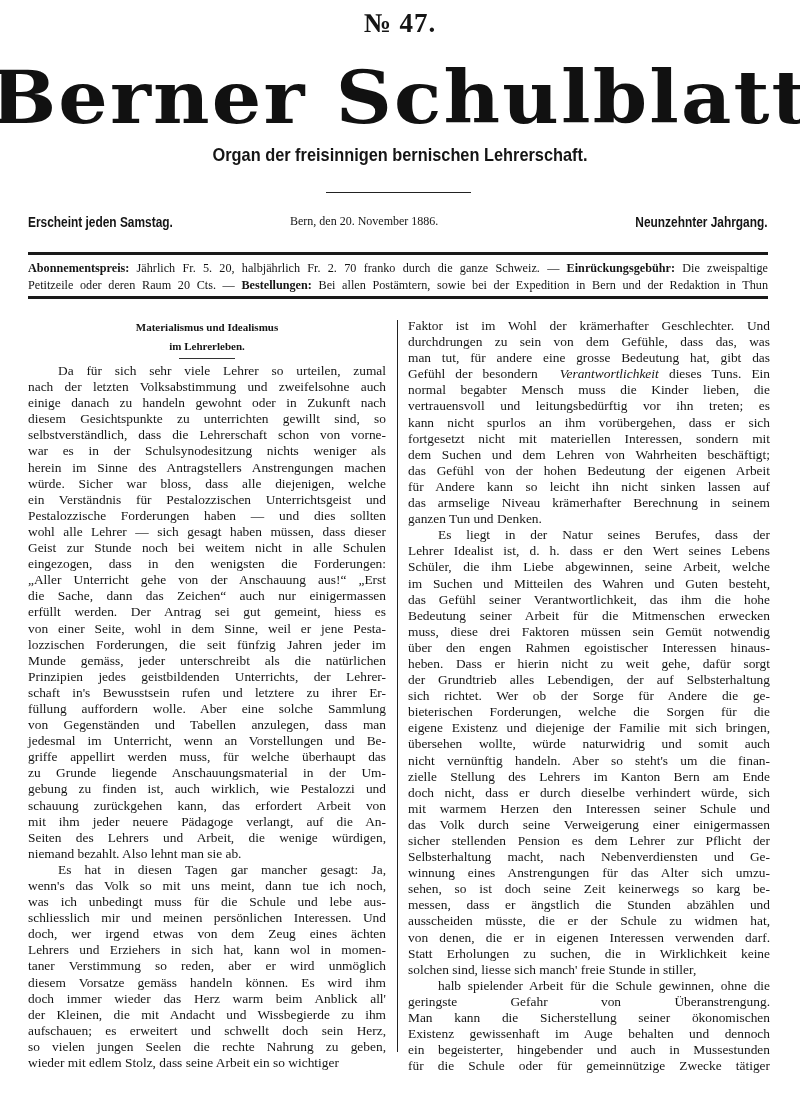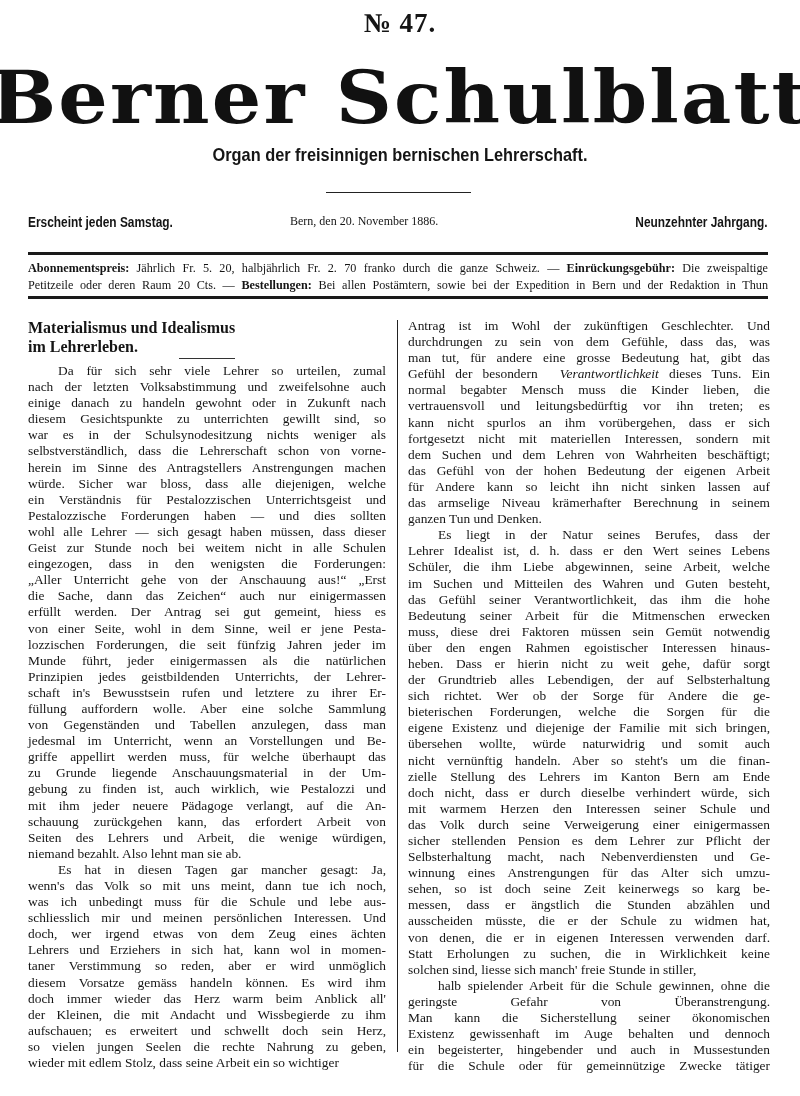--- a/index.html
+++ b/index.html
@@ -22,21 +22,21 @@
                 font-size:14px; transform:scaleX(0.85); transform-origin:right; white-space:nowrap; }
   .rule-thick { position:absolute; left:28px; width:740px; height:3px; background:#1a1a1a; }
   .subscription { position:absolute; top:260px; left:28px; width:740px; font-size:12.2px; line-height:17px;
                   text-align:justify; text-align-last:justify; }
   .subscription b { font-weight:bold; }
   .sub-line { display:block; text-align:justify; text-align-last:justify; white-space:nowrap; }
   .col { position:absolute; top:318px; font-size:13.4px; line-height:16.1px; text-align:justify; }
   .col-left { left:28px; width:358px; }
   .col-right { left:408px; width:362px; }
   .col-divider { position:absolute; left:397px; top:320px; width:1px; height:732px; background:#222; }
-  .article-title { text-align:left; font-weight:bold; font-size:16px; line-height:19px; margin:0 0 0 0; }
+  .article-title { text-align:center; font-weight:bold; font-size:11px; line-height:19px; margin:0 0 0 0; }
   .title-rule { width:56px; height:0; border-top:1px solid #333; margin:2px auto 4px auto; }
   .continued { text-align:center; font-size:11.5px; line-height:16px; }
   .line { display:block; white-space:nowrap; text-align:justify; text-align-last:justify; }
   .line.last { text-align-last:left; }
   .line.indent { padding-left:30px; }
   em { font-style:italic;margin-left:12px; }
 </style>
 </head>
 <body>
 
@@ -64,66 +64,66 @@
   <div class="article-title">
     <div>Materialismus und Idealismus</div>
     <div>im Lehrerleben.</div>
   </div>
   <div class="title-rule"></div>
   <div id="left-lines">
       <span class="line indent">Da für sich sehr viele Lehrer so urteilen, zumal</span>
       <span class="line">nach der letzten Volksabstimmung und zweifelsohne auch</span>
       <span class="line">einige danach zu handeln gewohnt oder in Zukunft nach</span>
       <span class="line">diesem Gesichtspunkte zu unterrichten gewillt sind, so</span>
+      <span class="line">selbstverständlich, dass die Lehrerschaft schon von vorne-</span>
       <span class="line">war es in der Schulsynodesitzung nichts weniger als</span>
-      <span class="line">selbstverständlich, dass die Lehrerschaft schon von vorne-</span>
       <span class="line">herein im Sinne des Antragstellers Anstrengungen machen</span>
       <span class="line">würde. Sicher war bloss, dass alle diejenigen, welche</span>
       <span class="line">ein Verständnis für Pestalozzischen Unterrichtsgeist und</span>
       <span class="line">Pestalozzische Forderungen haben — und dies sollten</span>
       <span class="line">wohl alle Lehrer — sich gesagt haben müssen, dass dieser</span>
       <span class="line">Geist zur Stunde noch bei weitem nicht in alle Schulen</span>
       <span class="line">eingezogen, dass in den wenigsten die Forderungen:</span>
       <span class="line">„Aller Unterricht gehe von der Anschauung aus!“ „Erst</span>
       <span class="line">die Sache, dann das Zeichen“ auch nur einigermassen</span>
       <span class="line">erfüllt werden. Der Antrag sei gut gemeint, hiess es</span>
       <span class="line">von einer Seite, wohl in dem Sinne, weil er jene Pesta-</span>
       <span class="line">lozzischen Forderungen, die seit fünfzig Jahren jeder im</span>
-      <span class="line">Munde führt, jeder einigermassen als die natürlichen</span>
+      <span class="line">Munde gemäss, jeder unterschreibt als die natürlichen</span>
       <span class="line">Prinzipien jedes geistbildenden Unterrichts, der Lehrer-</span>
       <span class="line">schaft in's Bewusstsein rufen und letztere zu ihrer Er-</span>
       <span class="line">füllung auffordern wolle. Aber eine solche Sammlung</span>
       <span class="line">von Gegenständen und Tabellen anzulegen, dass man</span>
       <span class="line">jedesmal im Unterricht, wenn an Vorstellungen und Be-</span>
       <span class="line">griffe appellirt werden muss, für welche überhaupt das</span>
       <span class="line">zu Grunde liegende Anschauungsmaterial in der Um-</span>
       <span class="line">gebung zu finden ist, auch wirklich, wie Pestalozzi und</span>
+      <span class="line">schauung zurückgehen kann, das erfordert Arbeit von</span>
       <span class="line">mit ihm jeder neuere Pädagoge verlangt, auf die An-</span>
-      <span class="line">schauung zurückgehen kann, das erfordert Arbeit von</span>
       <span class="line">Seiten des Lehrers und Arbeit, die wenige würdigen,</span>
       <span class="line last">niemand bezahlt. Also lehnt man sie ab.</span>
       <span class="line indent">Es hat in diesen Tagen gar mancher gesagt: Ja,</span>
       <span class="line">wenn's das Volk so mit uns meint, dann tue ich noch,</span>
       <span class="line">was ich unbedingt muss für die Schule und lebe aus-</span>
       <span class="line">schliesslich mir und meinen persönlichen Interessen. Und</span>
       <span class="line">doch, wer irgend etwas von dem Zeug eines ächten</span>
       <span class="line">Lehrers und Erziehers in sich hat, kann wol in momen-</span>
       <span class="line">taner Verstimmung so reden, aber er wird unmöglich</span>
       <span class="line">diesem Vorsatze gemäss handeln können. Es wird ihm</span>
       <span class="line">doch immer wieder das Herz warm beim Anblick all'</span>
       <span class="line">der Kleinen, die mit Andacht und Wissbegierde zu ihm</span>
       <span class="line">aufschauen; es erweitert und schwellt doch sein Herz,</span>
       <span class="line">so vielen jungen Seelen die rechte Nahrung zu geben,</span>
       <span class="line last">wieder mit edlem Stolz, dass seine Arbeit ein so wichtiger</span>
     </div>
 </div>
 
 <div class="col col-right">
   <div id="right-lines">
-      <span class="line">Antrag ist im Wohl der zukünftigen Geschlechter. Und</span>
+      <span class="line">Faktor ist im Wohl der krämerhafter Geschlechter. Und</span>
       <span class="line">durchdrungen zu sein von dem Gefühle, dass das, was</span>
       <span class="line">man tut, für andere eine grosse Bedeutung hat, gibt das</span>
       <span class="line"><span>Gefühl der besondern </span><em>Verantwortlichkeit</em><span> dieses Tuns. Ein</span></span>
       <span class="line">normal begabter Mensch muss die Kinder lieben, die</span>
       <span class="line">vertrauensvoll und leitungsbedürftig vor ihn treten; es</span>
       <span class="line">kann nicht spurlos an ihm vorübergehen, dass er sich</span>
       <span class="line">fortgesetzt nicht mit materiellen Interessen, sondern mit</span>
       <span class="line">dem Suchen und dem Lehren von Wahrheiten beschäftigt;</span>
       <span class="line">das Gefühl von der hohen Bedeutung der eigenen Arbeit</span>
       <span class="line">für Andere kann so leicht ihn nicht sinken lassen auf</span>

